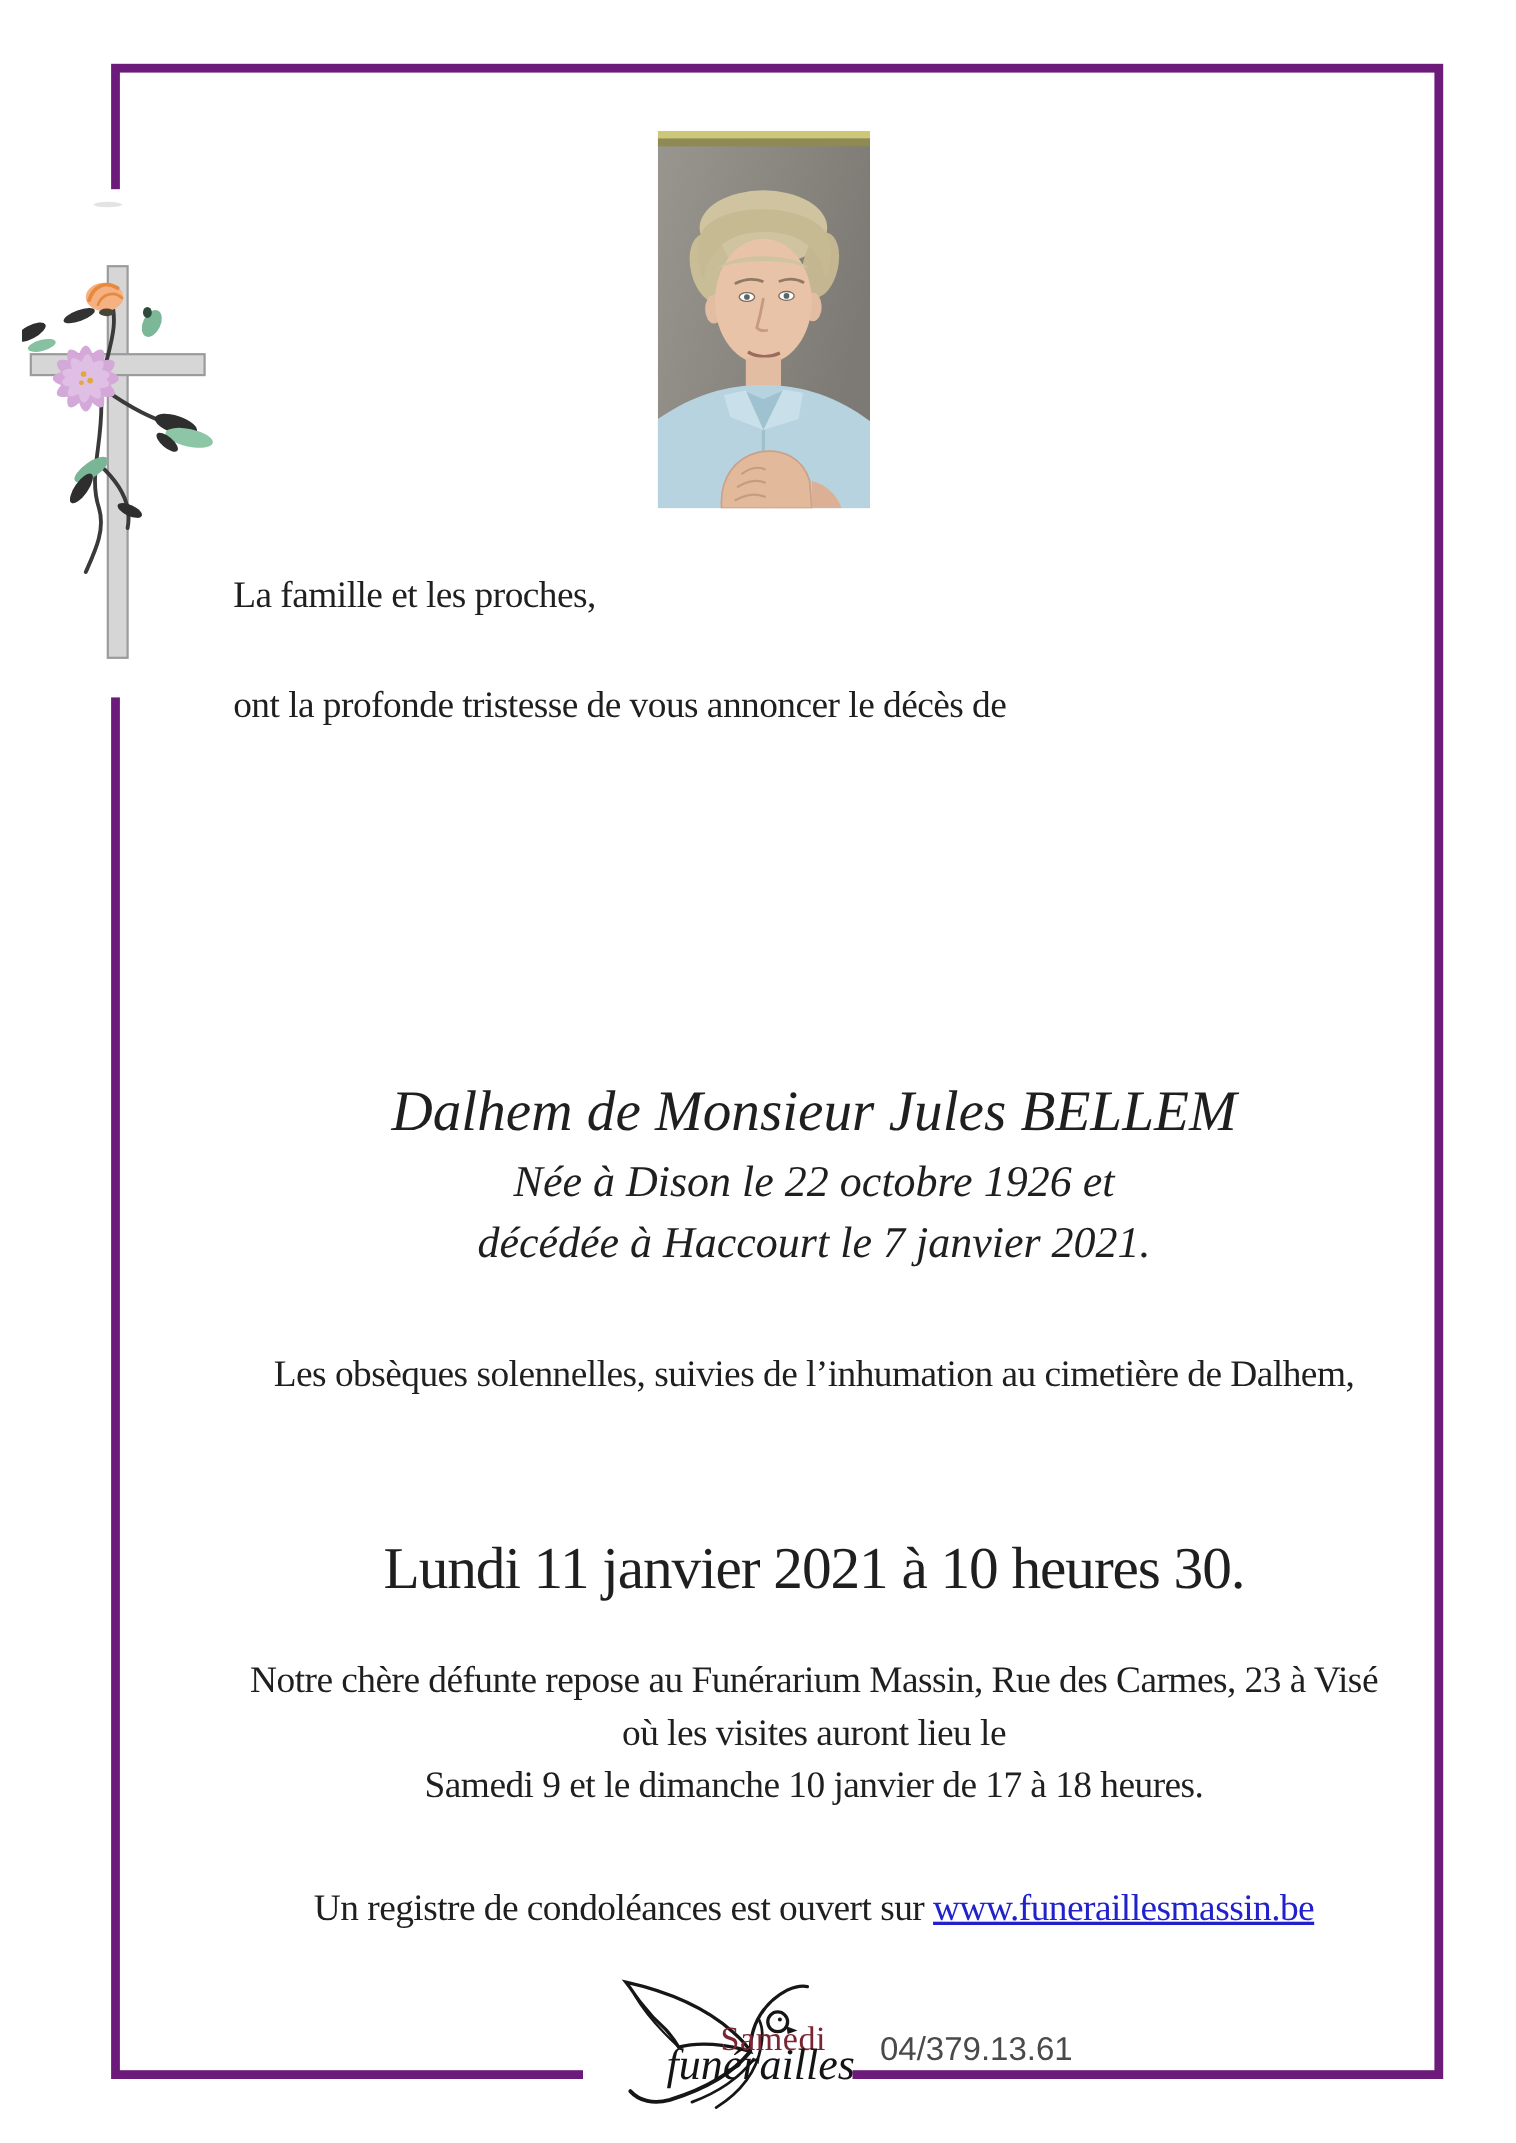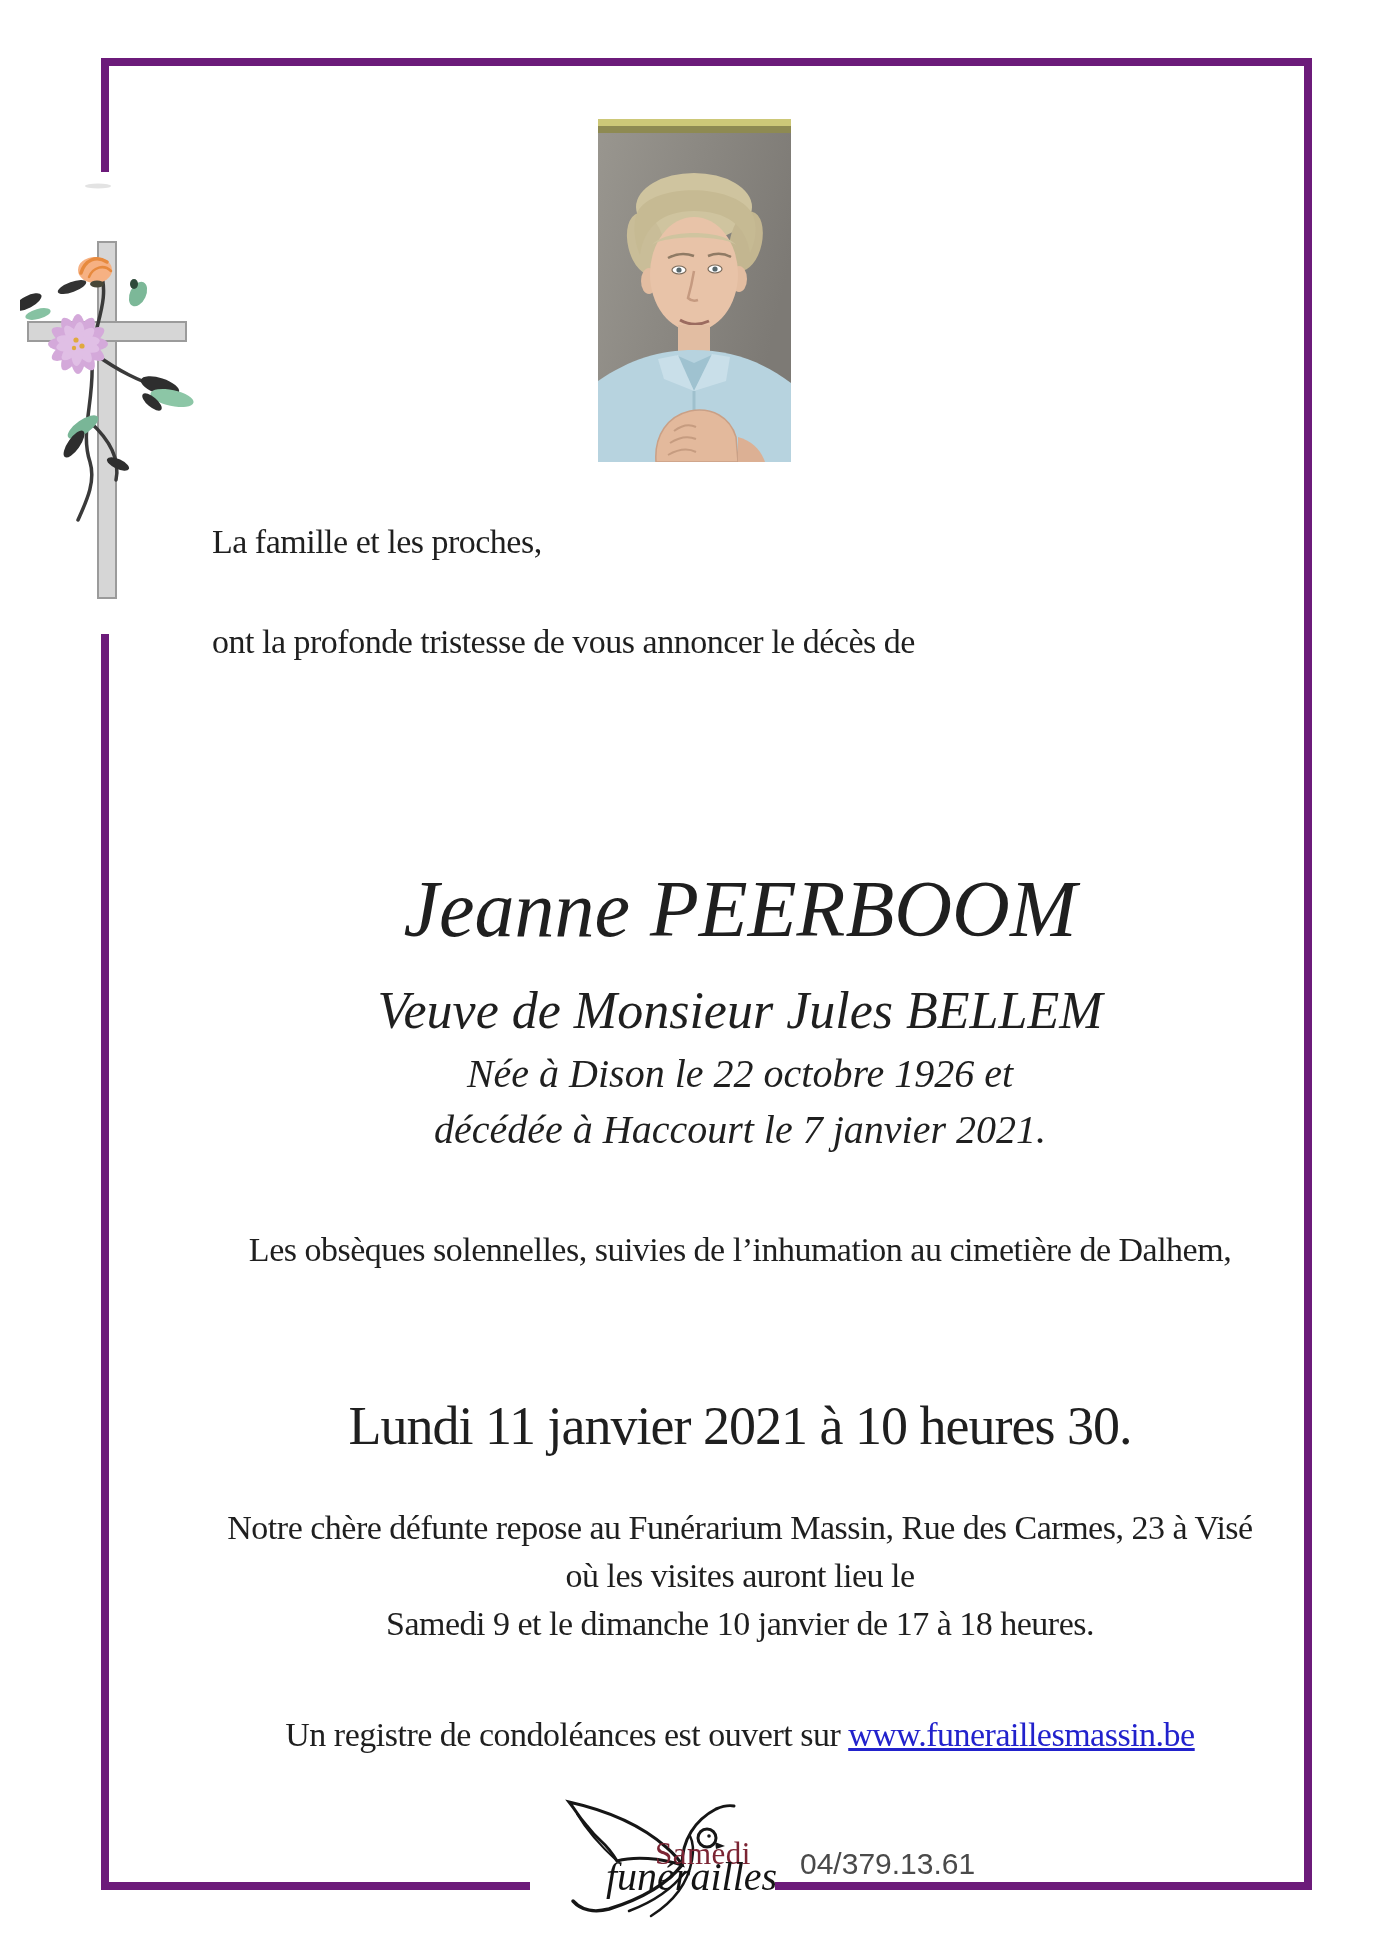--- a/index.html
+++ b/index.html
@@ -162,22 +162,21 @@
 
     <path d="M58,343 C56,316 70,297 92,292 C114,288 132,298 138,318 L140,343 Z" fill="#e3b99c" stroke="#caa086" stroke-width="1.5"></path>
     <path d="M76,312 q12,-9 22,-4 M72,324 q14,-9 26,-4 M70,336 q16,-9 28,-3" fill="none" stroke="#c69c80" stroke-width="2"></path>
     <path d="M140,343 L140,318 C154,322 163,331 167,343 Z" fill="#dcb094"></path>
   </svg>
 
   <div class="content">
     <div class="line intro body-t t-intro2">ont la profonde tristesse de vous annoncer le décès de</div>
     <div class="line intro body-t t-intro1">La famille et les proches,</div>
 
-    <div class="line t-name">Jeanne PEERBOOM</div>
-    <div class="line t-veuve">Veuve de Monsieur Jules BELLEM</div>
+    <div class="line t-veuve">Dalhem de Monsieur Jules BELLEM</div>
     <div class="line t-born">Née à Dison le 22 octobre 1926 et</div>
     <div class="line t-died">décédée à Haccourt le 7 janvier 2021.</div>
 
     <div class="line body-t t-obs1">Les obsèques solennelles, suivies de l’inhumation au cimetière de Dalhem,</div>
     <div class="line t-datetime">Lundi 11 janvier 2021 à 10 heures 30.</div>
 
     <div class="line body-t t-visit1">Notre chère défunte repose au Funérarium Massin, Rue des Carmes, 23 à Visé</div>
     <div class="line body-t t-visit2">où les visites auront lieu le</div>
     <div class="line body-t t-visit3">Samedi 9 et le dimanche 10 janvier de 17 à 18 heures.</div>
 

